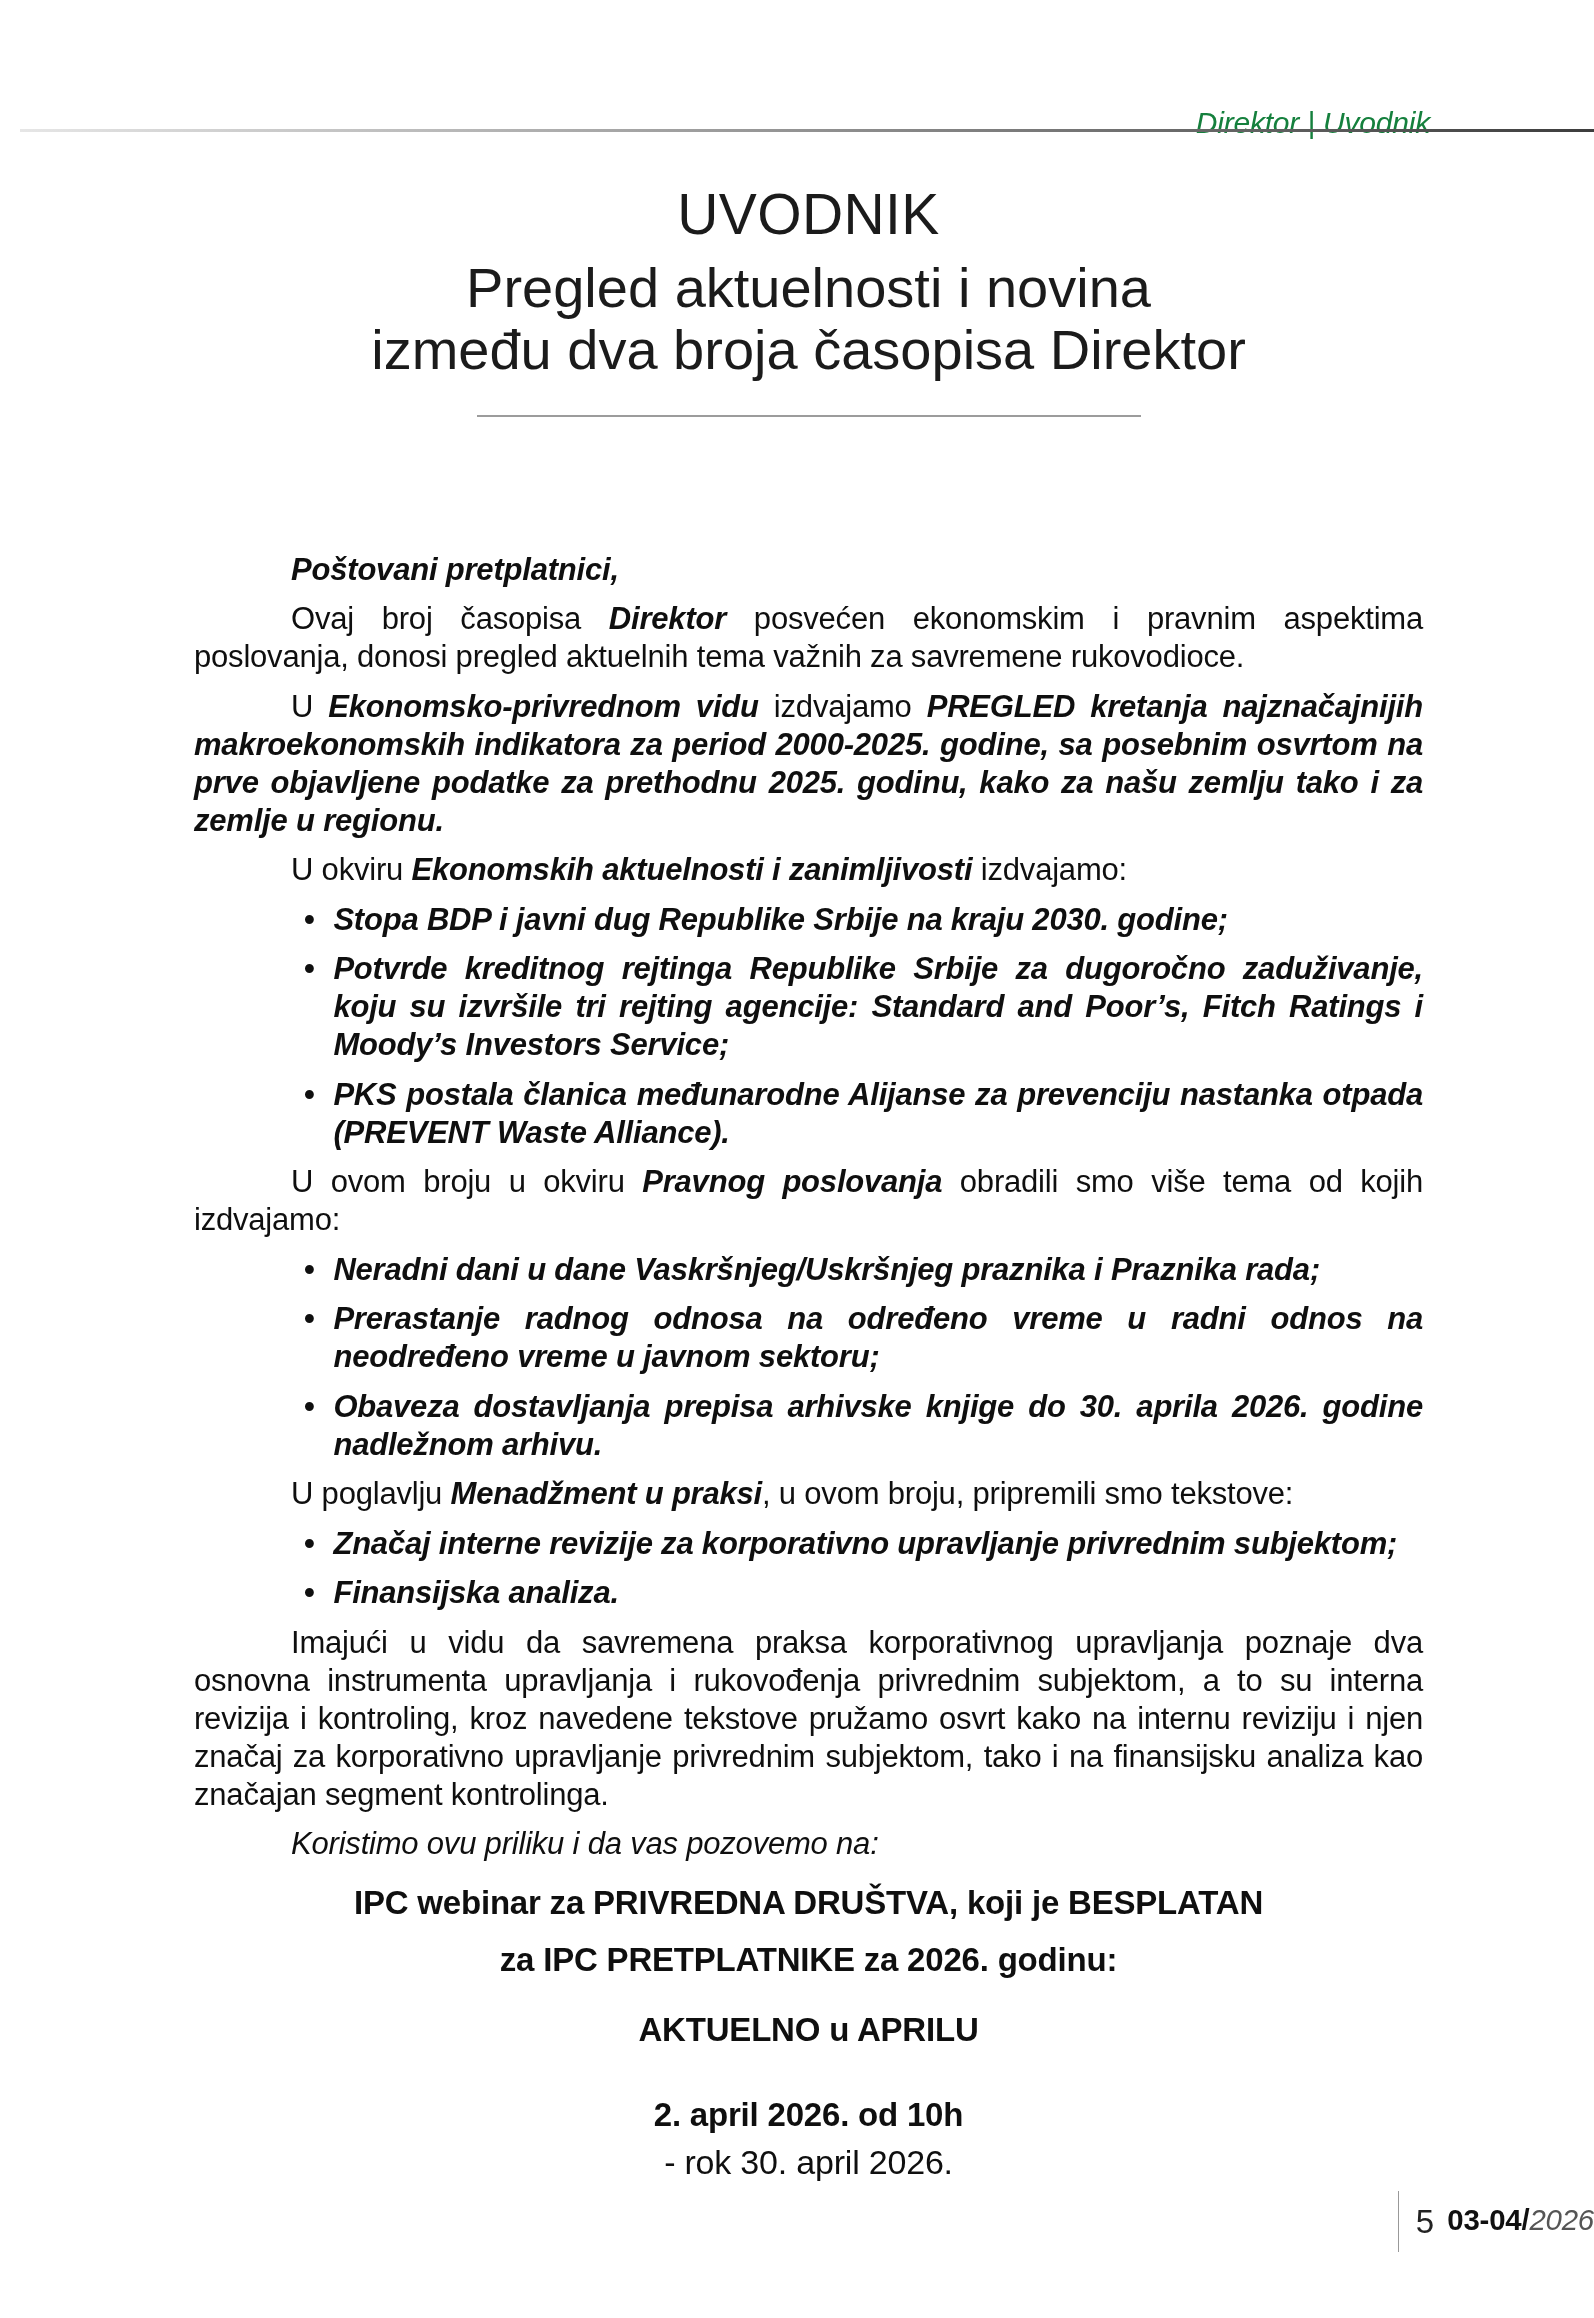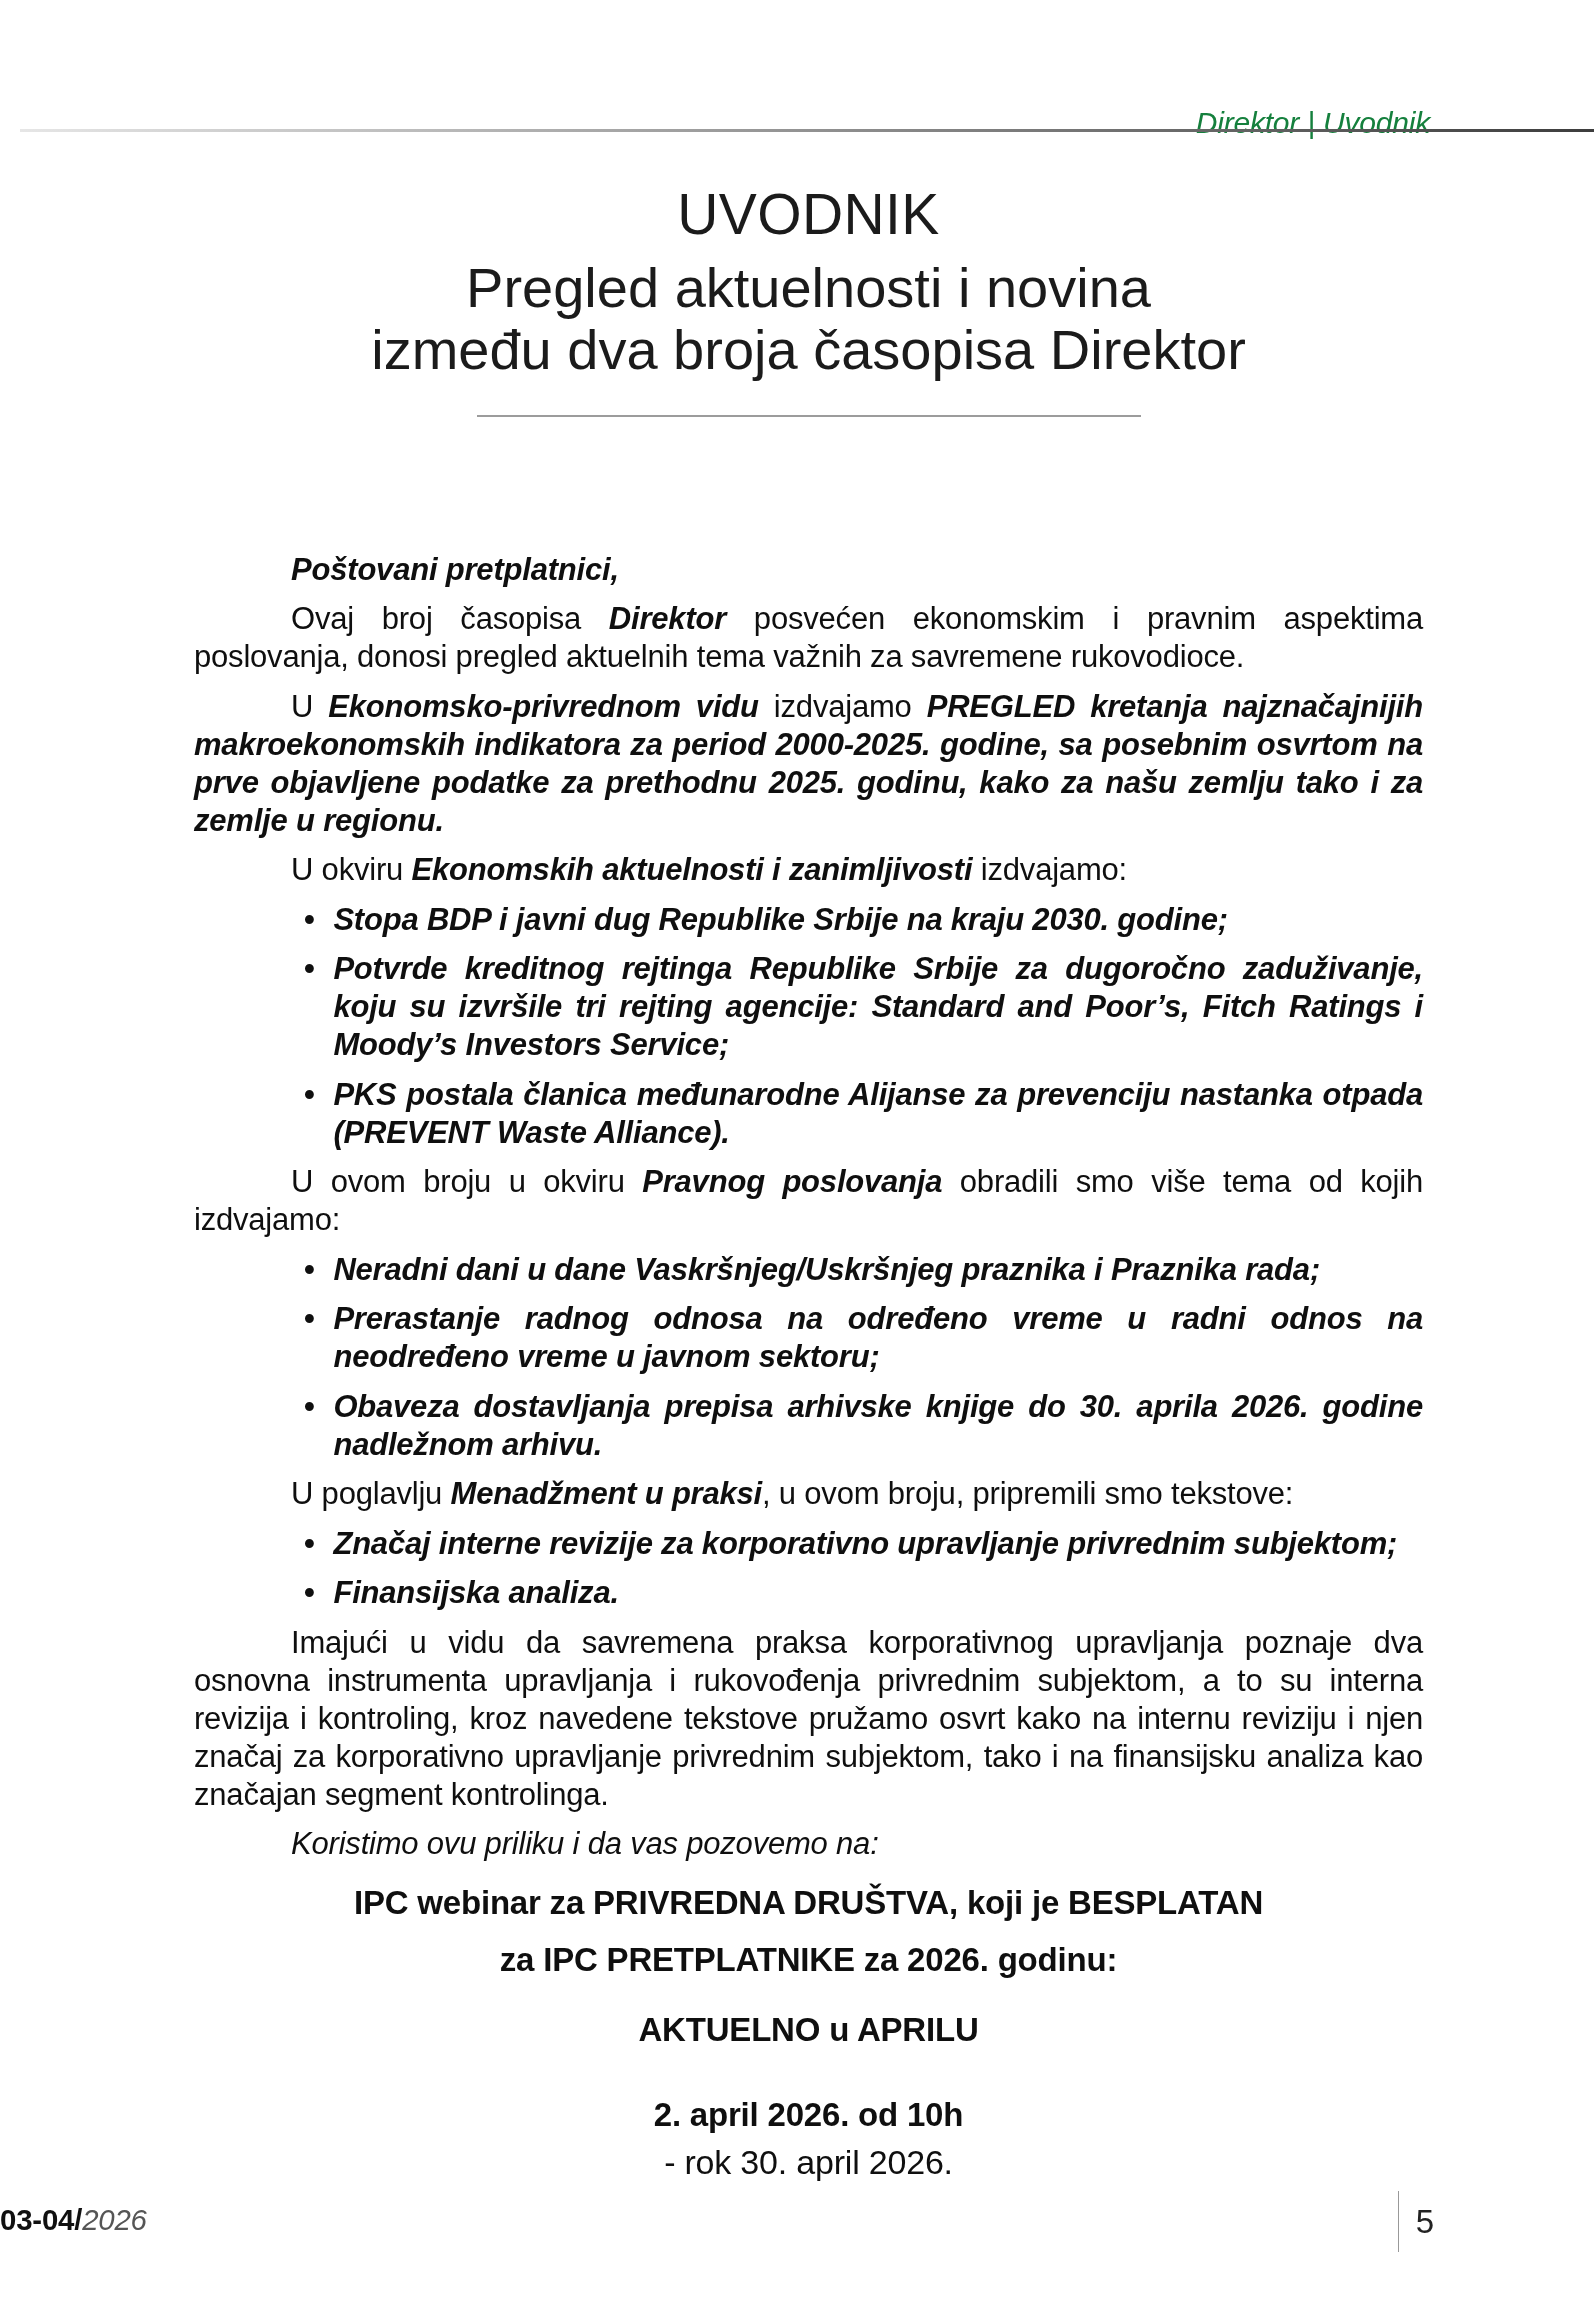--- a/index.html
+++ b/index.html
@@ -45,21 +45,21 @@
   .announce{text-align:center;color:#0f0f0f;}
   .a-bold{font-weight:700;font-size:33px;line-height:49px;letter-spacing:-0.2px;margin-top:8px;}
   .a-first{margin-top:14.7px;}
   .a-aktuelno{margin-top:21px;}
   .a-datum{margin-top:36px;}
   .a-reg{font-weight:400;font-size:34px;line-height:46px;letter-spacing:-0.2px;}
   .a-prijava{margin-top:39px;}
   
   .footer-issue{
     position:absolute;left:0;bottom:82px;width:100%;
-    text-align:left;font-size:29.4px;letter-spacing:-0.2px;
+    text-align:right;font-size:29.4px;letter-spacing:-0.2px;
   }
   .issue-bold{font-weight:700;color:#101010;}
   .issue-year{font-style:italic;font-weight:400;color:#555555;}
   .pagenum-wrap{
     position:absolute;right:160px;bottom:67px;height:61px;
     border-left:1.6px solid #999999;
     display:flex;align-items:center;padding-left:16.4px;
     font-size:33px;color:#222222;
   }
 </style>

